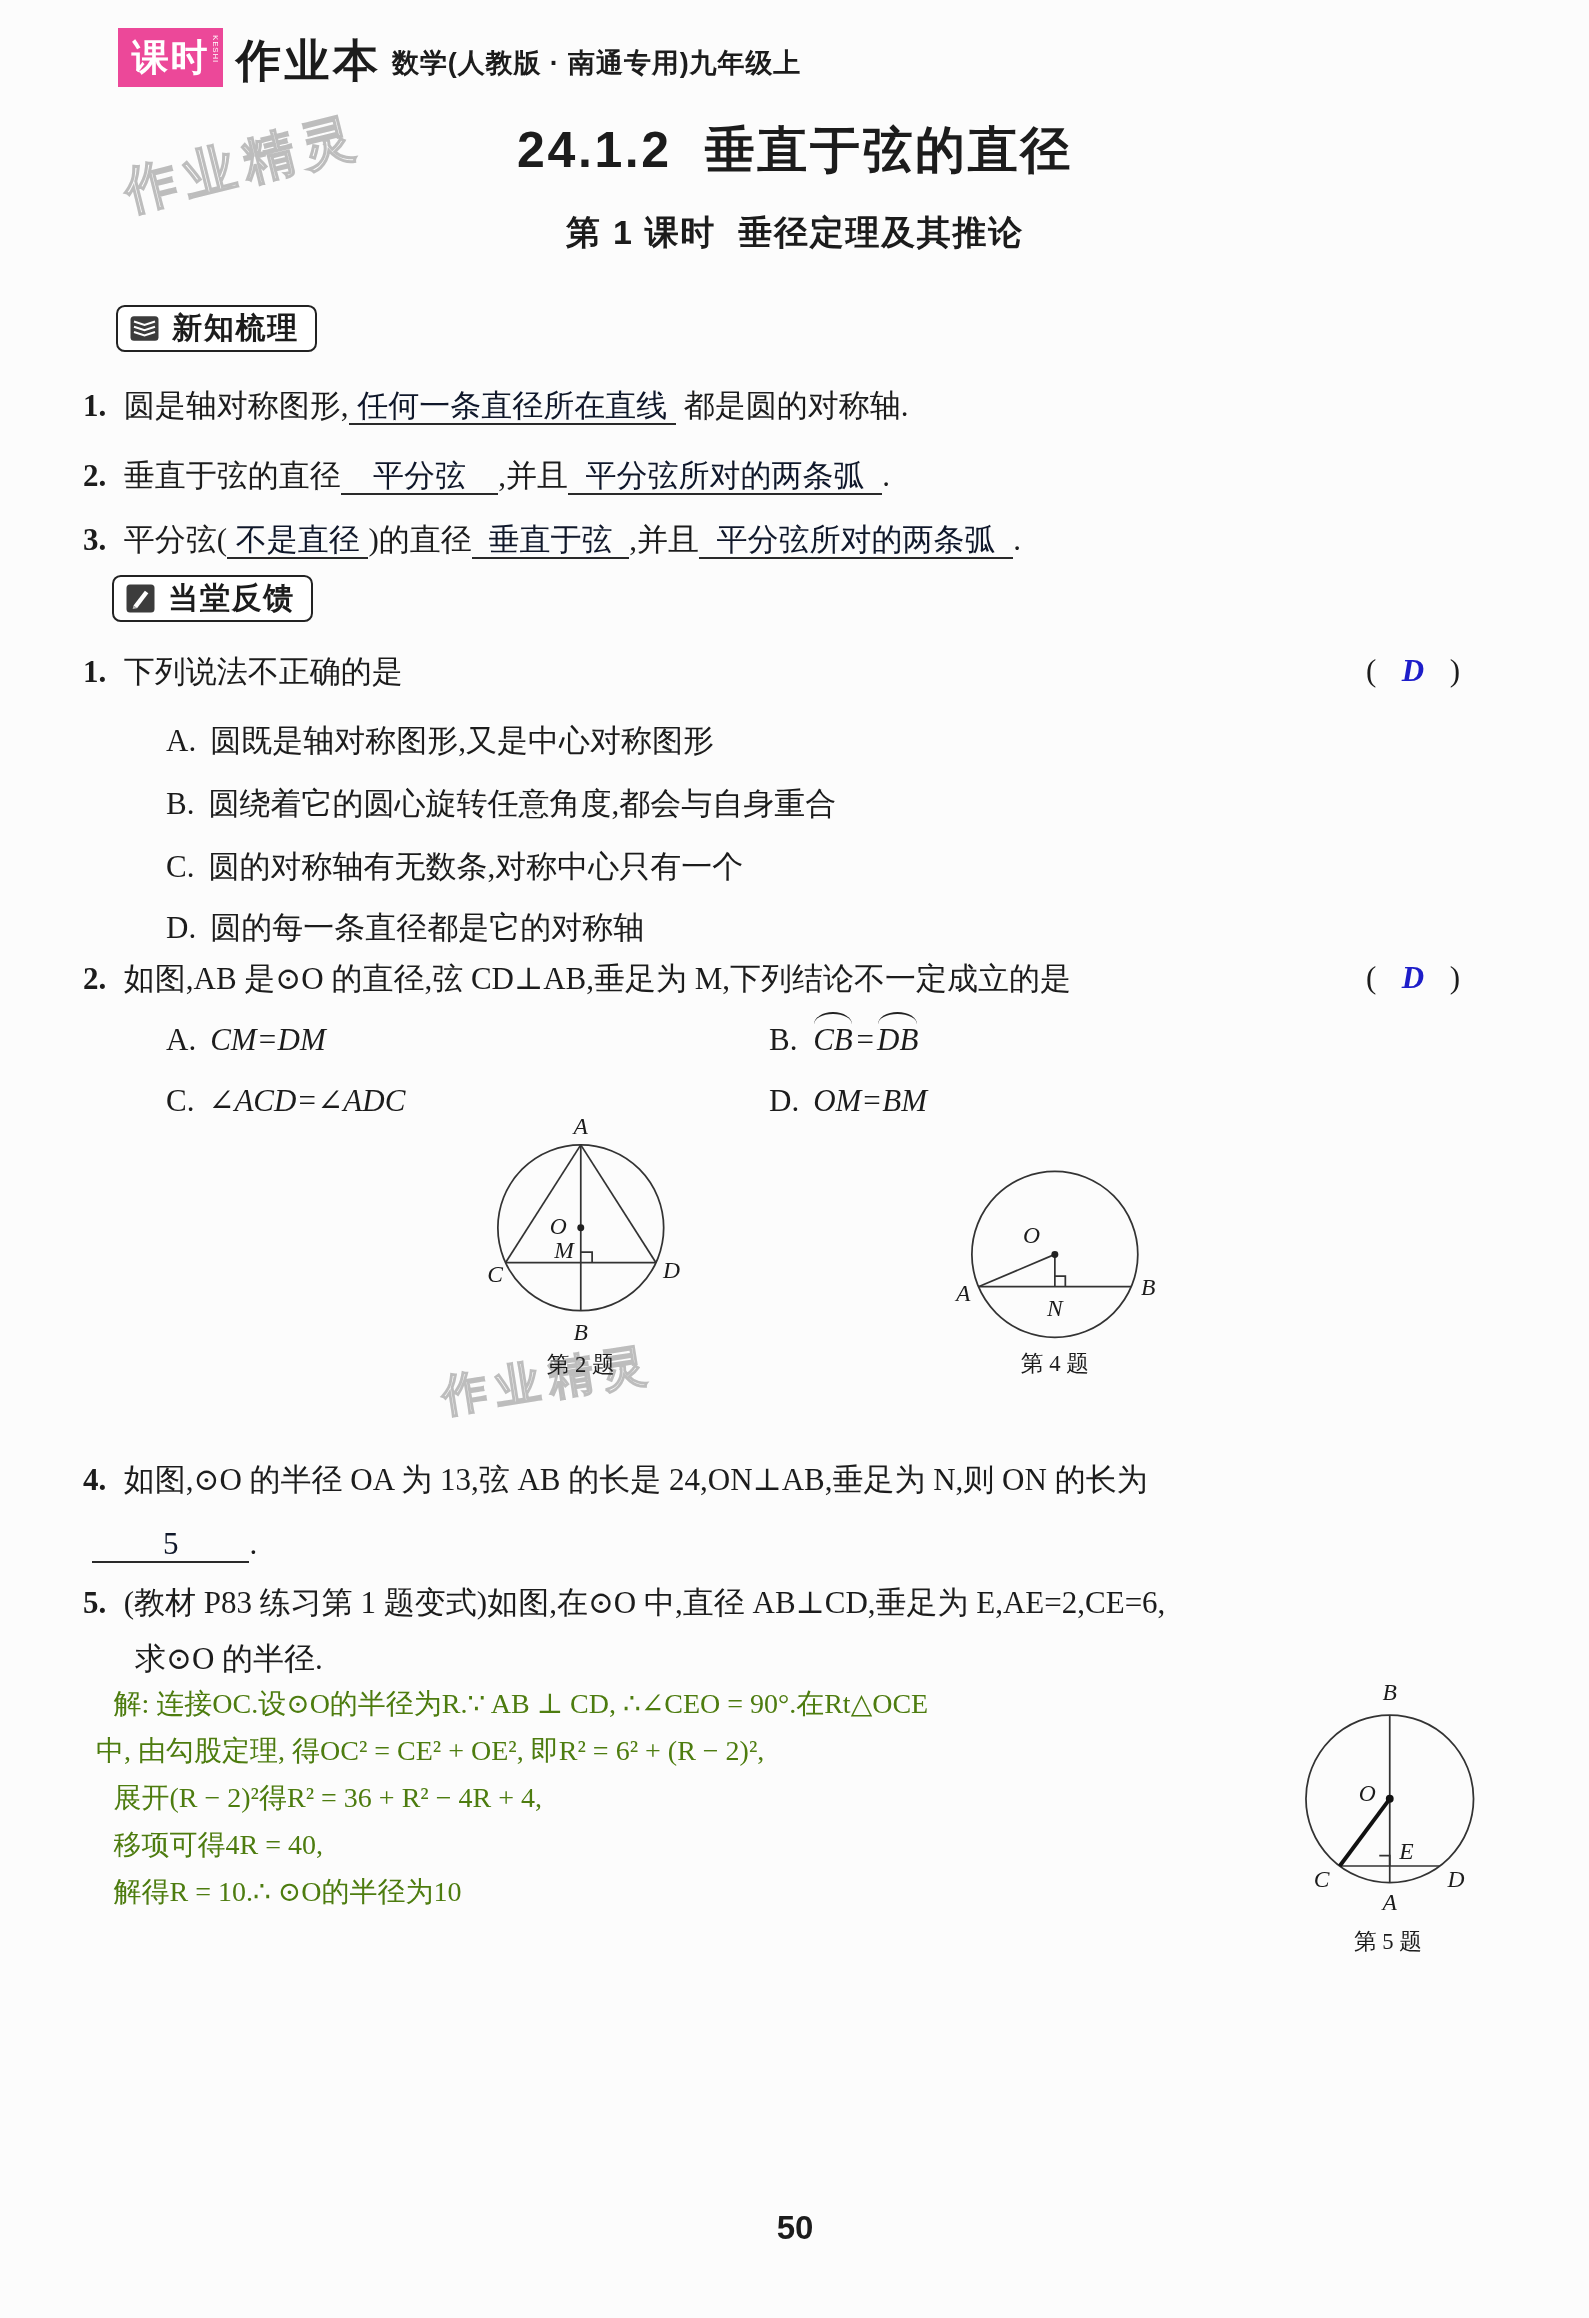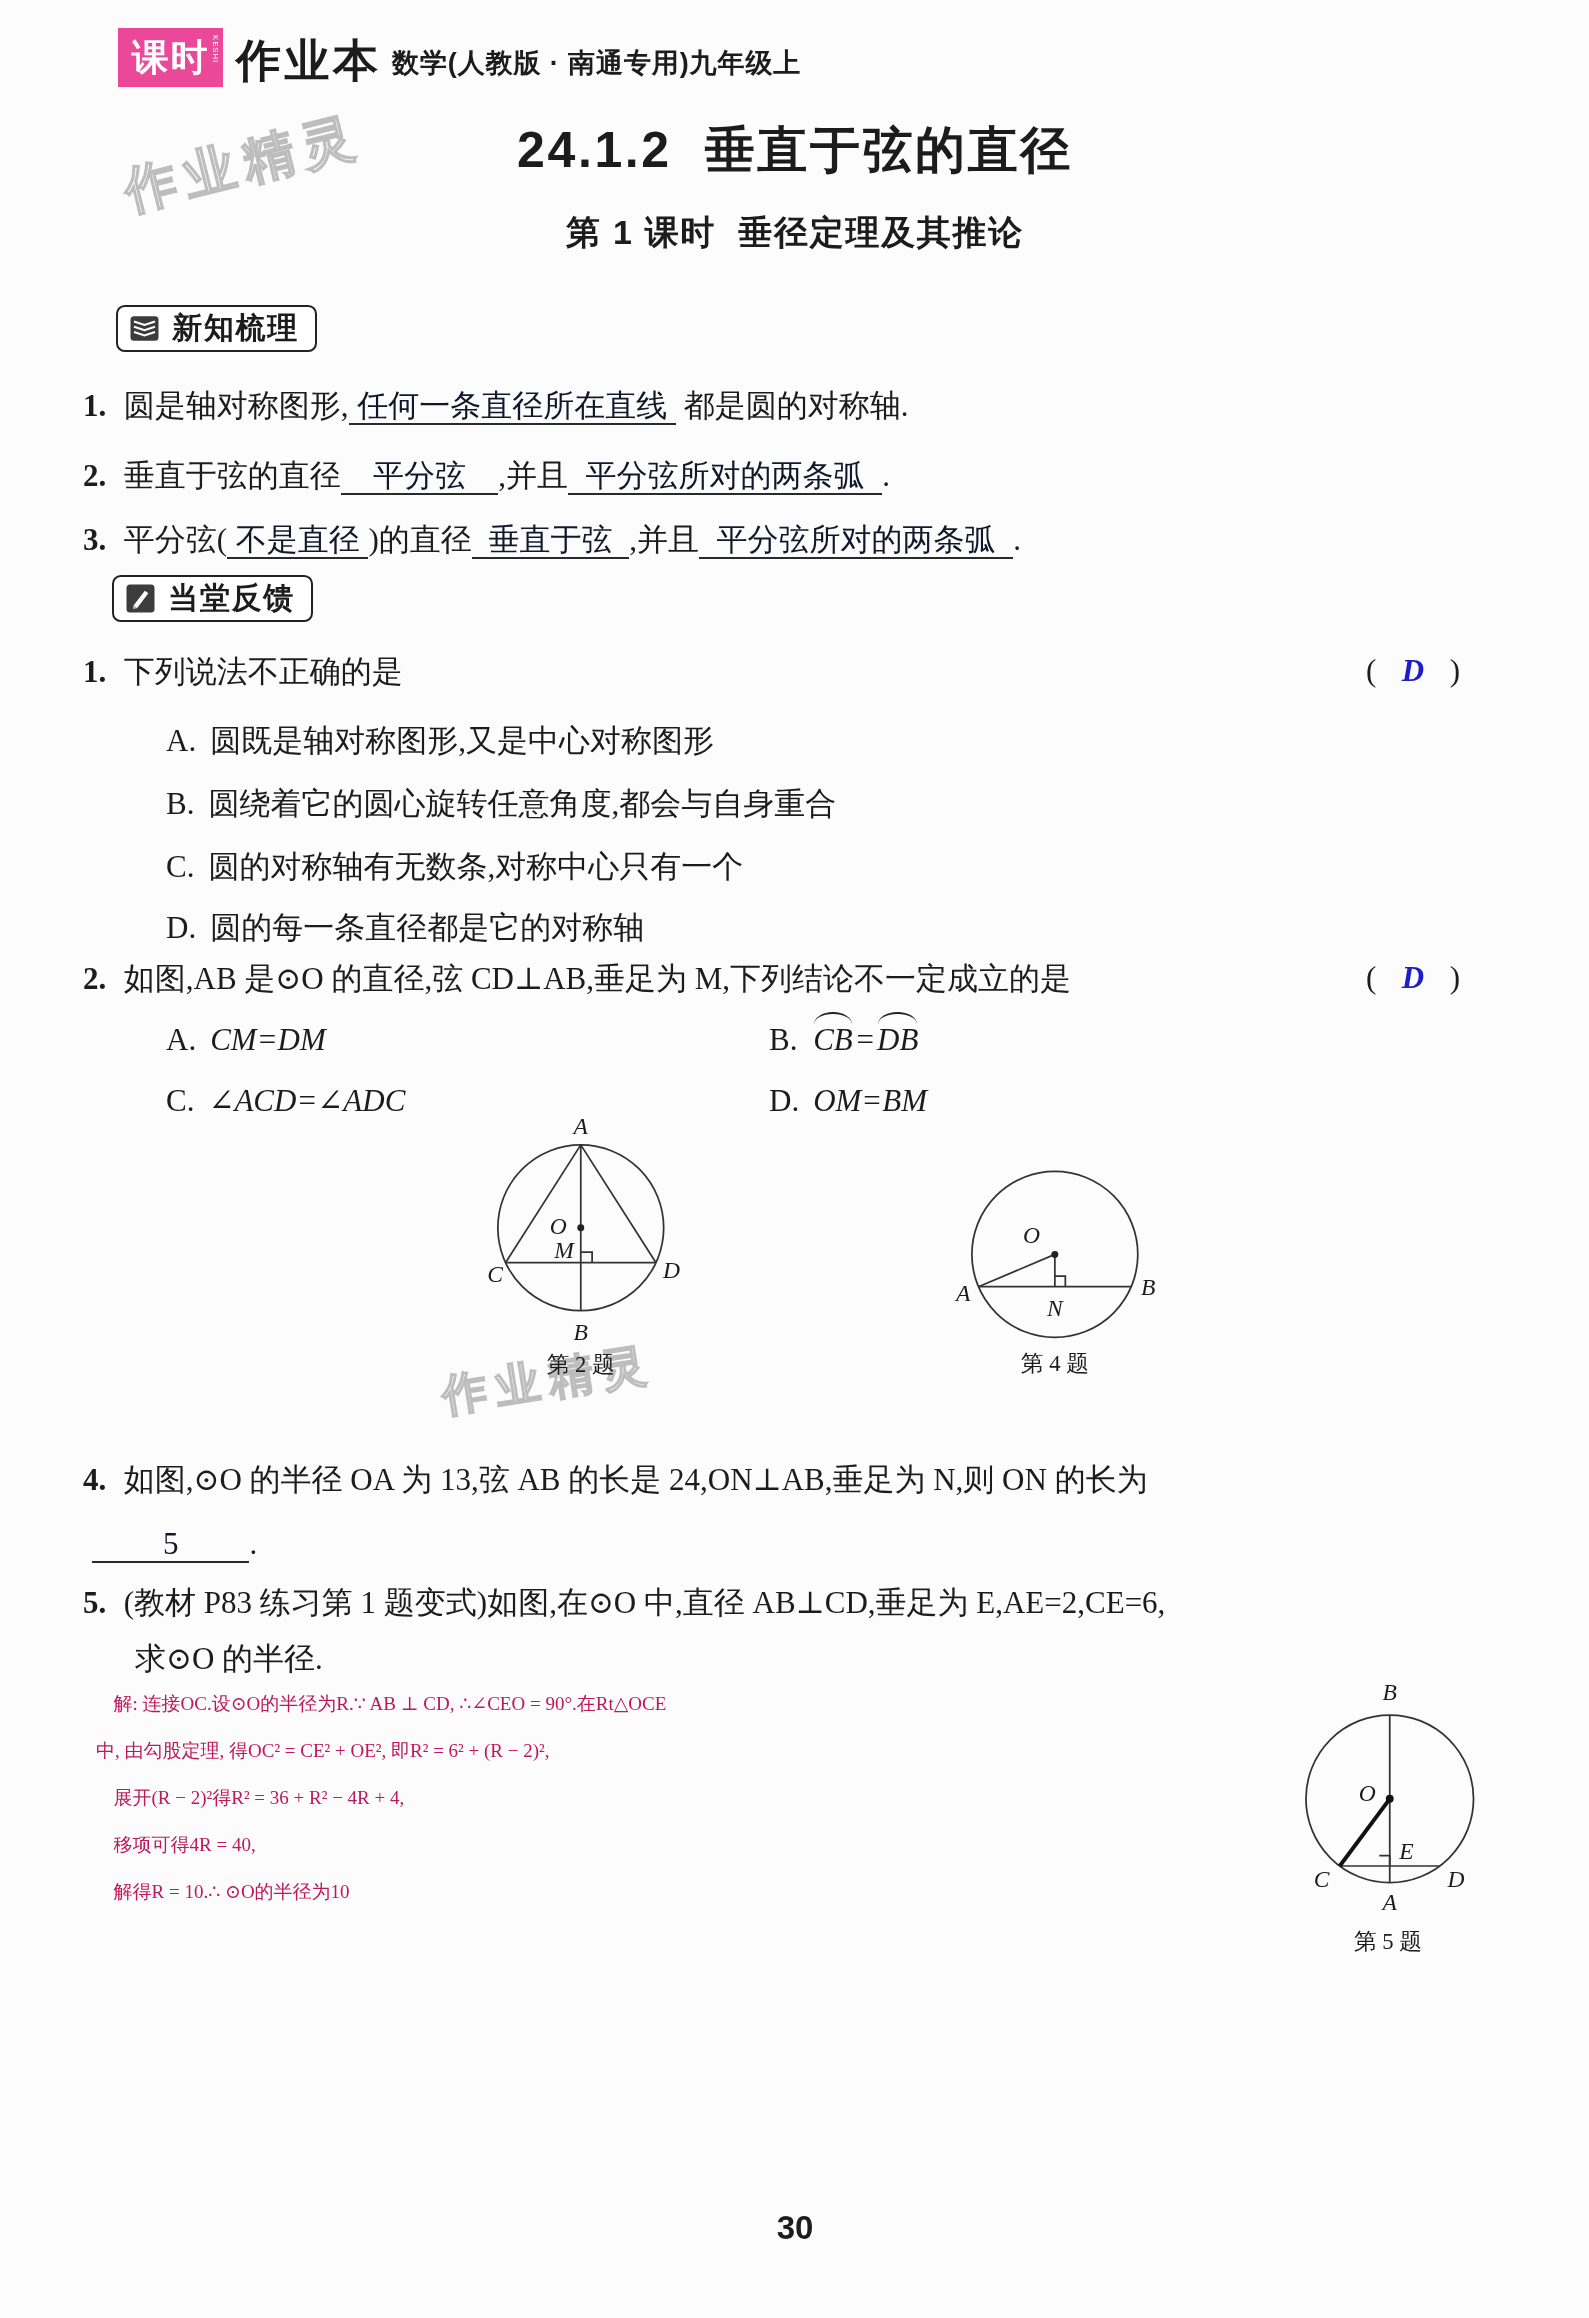--- a/index.html
+++ b/index.html
@@ -74,21 +74,21 @@
   }
   .ans-bracket .blue{font-style:italic;font-weight:600;}
 
   .arc{position:relative;display:inline-block;font-style:italic;padding:0 1.7px;}
   .arc::before{
     content:"";position:absolute;left:2.6px;right:2.6px;top:-8.7px;height:10.5px;
     border-top:2.3px solid #222;
     border-radius:50% 50% 0 0 / 100% 100% 0 0;
   }
 
-  .solution{color:#be185d;font-size:19px;line-height:47px;}
+  .solution{color:#4d7c0f;font-size:28px;line-height:47px;}
   .solution .ln{white-space:nowrap;}
   .indent1{padding-left:17.5px;}
   .page-num{left:0;top:2209px;width:100%;text-align:center;font-size:33px;font-weight:700;}
 
   svg text{font-family:"Liberation Serif","DejaVu Serif",serif;font-style:italic;font-size:27px;fill:#1c1c1c;}
   svg text.cap{font-style:normal;font-size:26px;}
 </style>
 </head>
 <body>
 
@@ -243,16 +243,16 @@
     <circle cx="122" cy="143" r="4.5" fill="#111"></circle>
     <text x="122" y="30" text-anchor="middle">B</text>
     <text x="106" y="146" text-anchor="end">O</text>
     <text x="133" y="212">E</text>
     <text x="44" y="244" text-anchor="middle">C</text>
     <text x="198" y="244" text-anchor="middle">D</text>
     <text x="122" y="270" text-anchor="middle">A</text>
     <text class="cap" x="120" y="315" text-anchor="middle">第 5 题</text>
   </svg>
 
-  <div class="abs page-num sans">30</div>
+  <div class="abs page-num sans">50</div>
 
 </div>
 
 
 </body></html>

